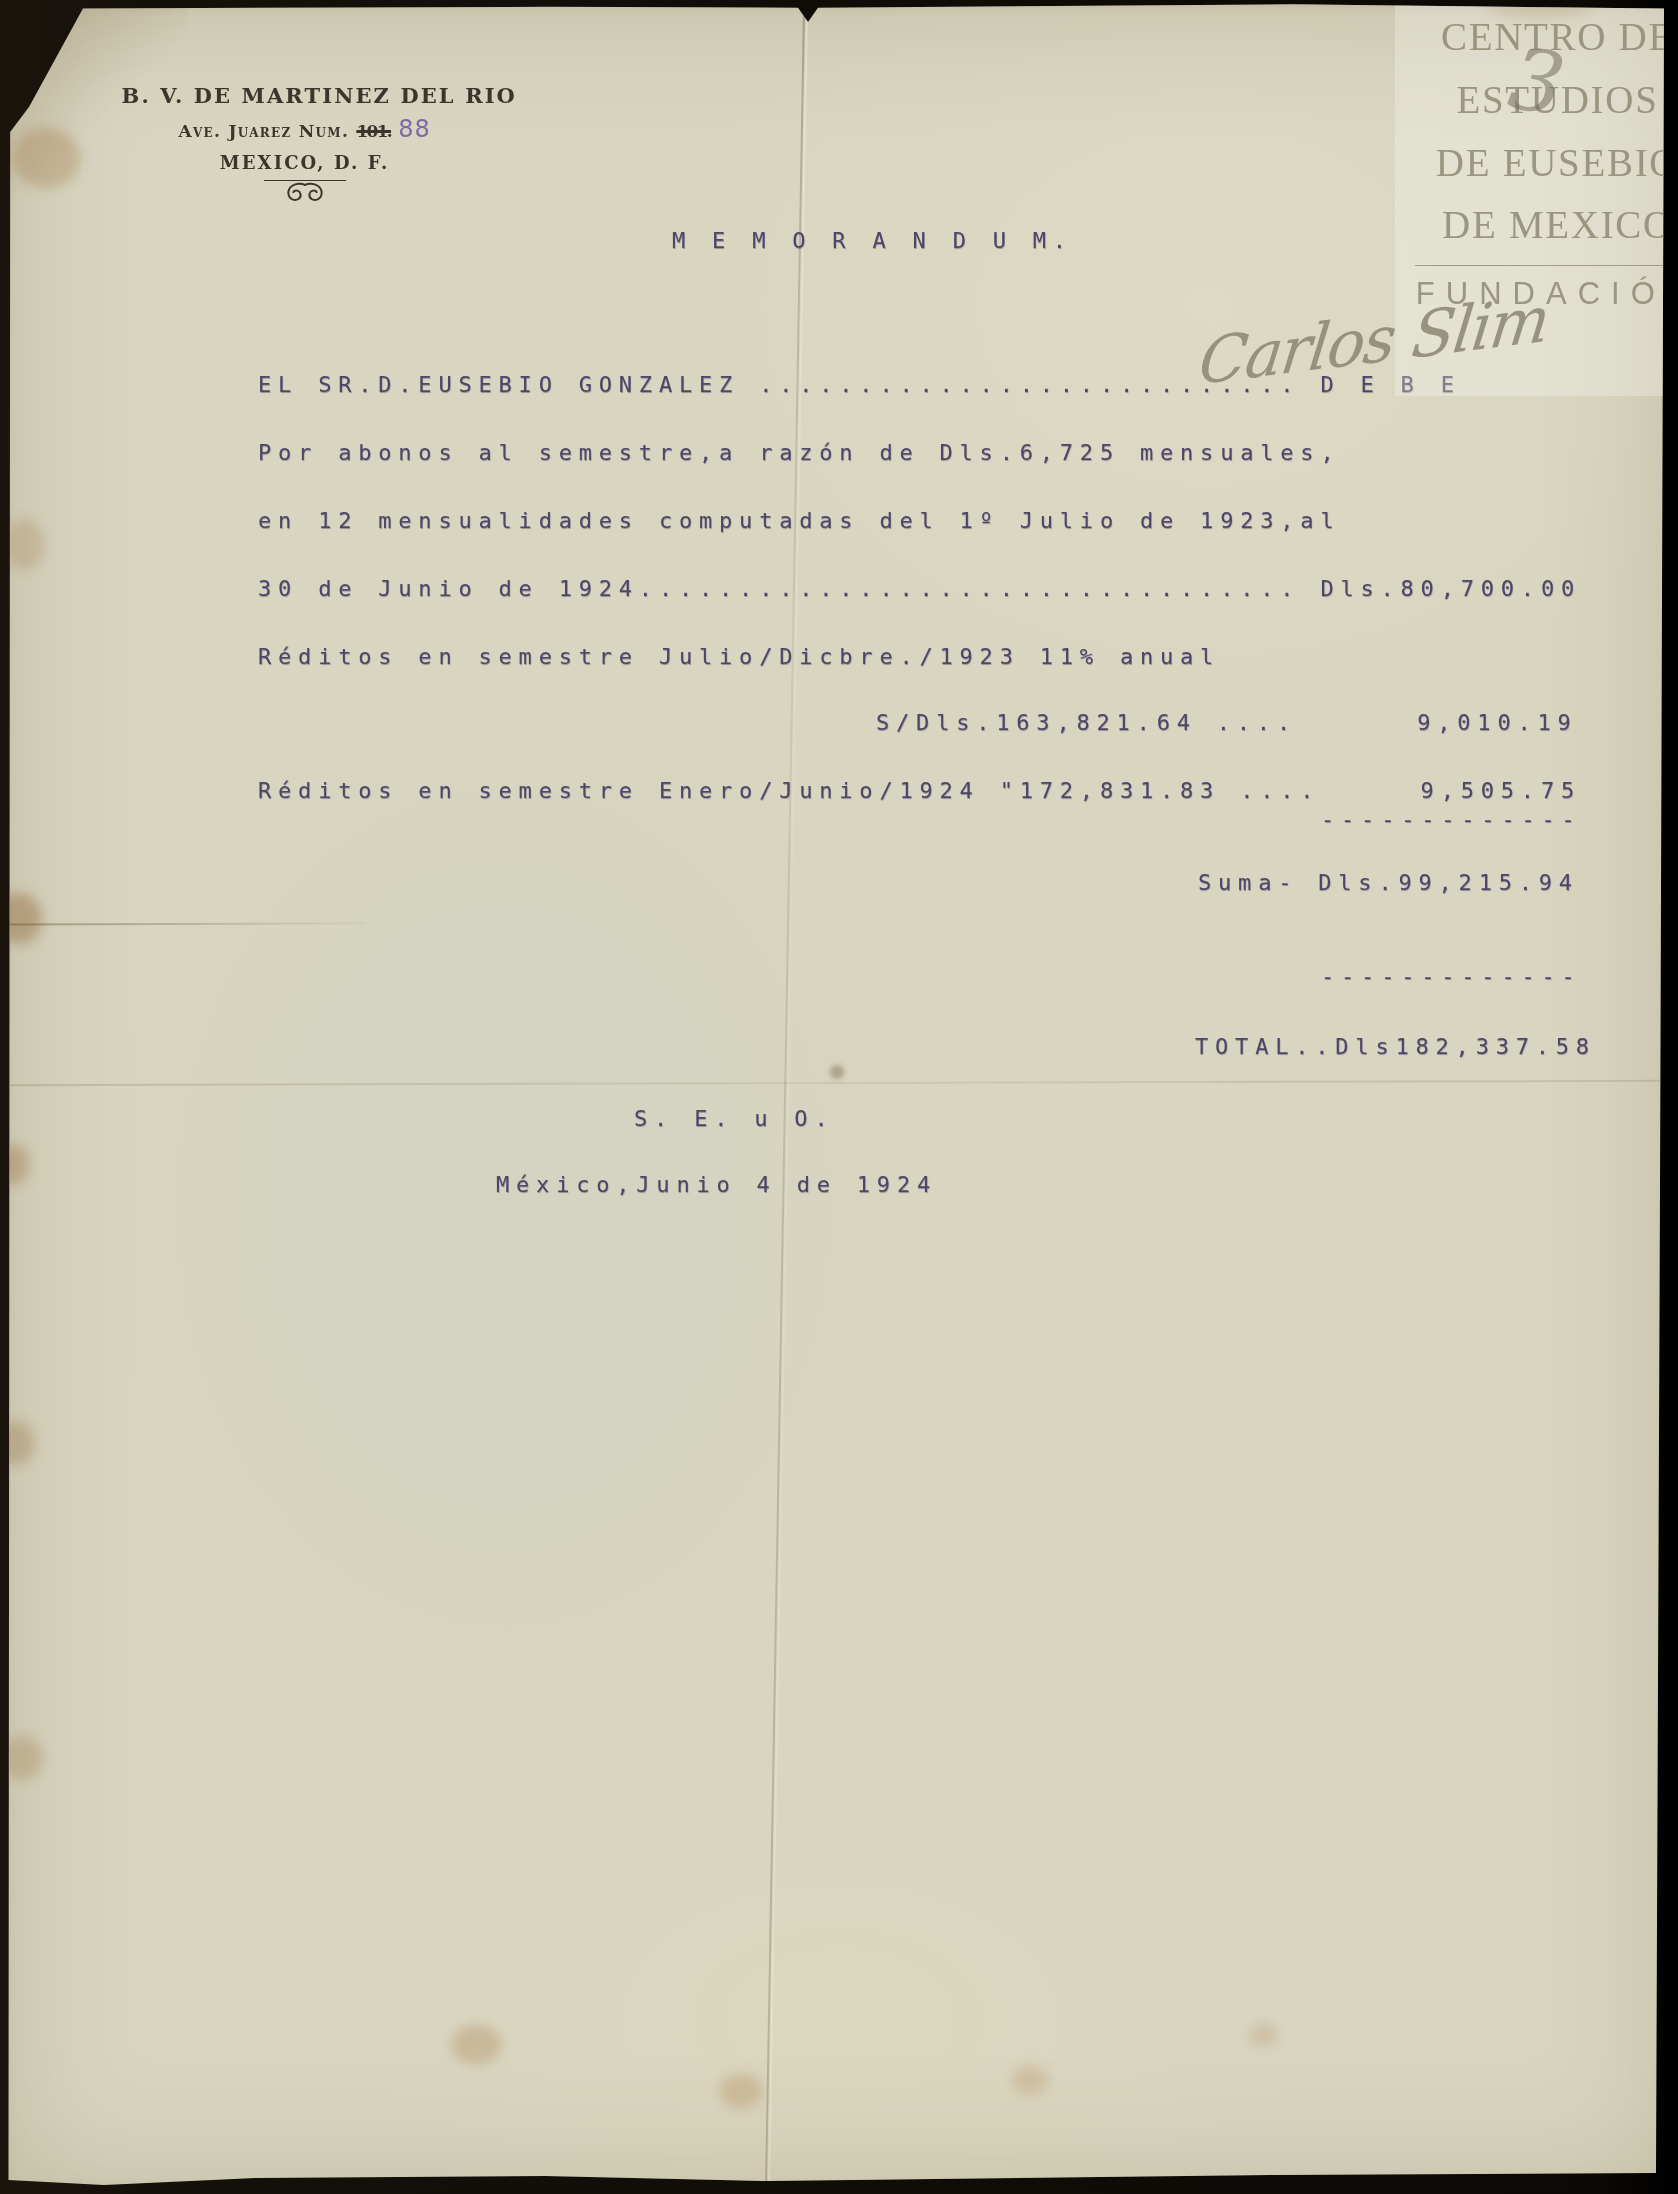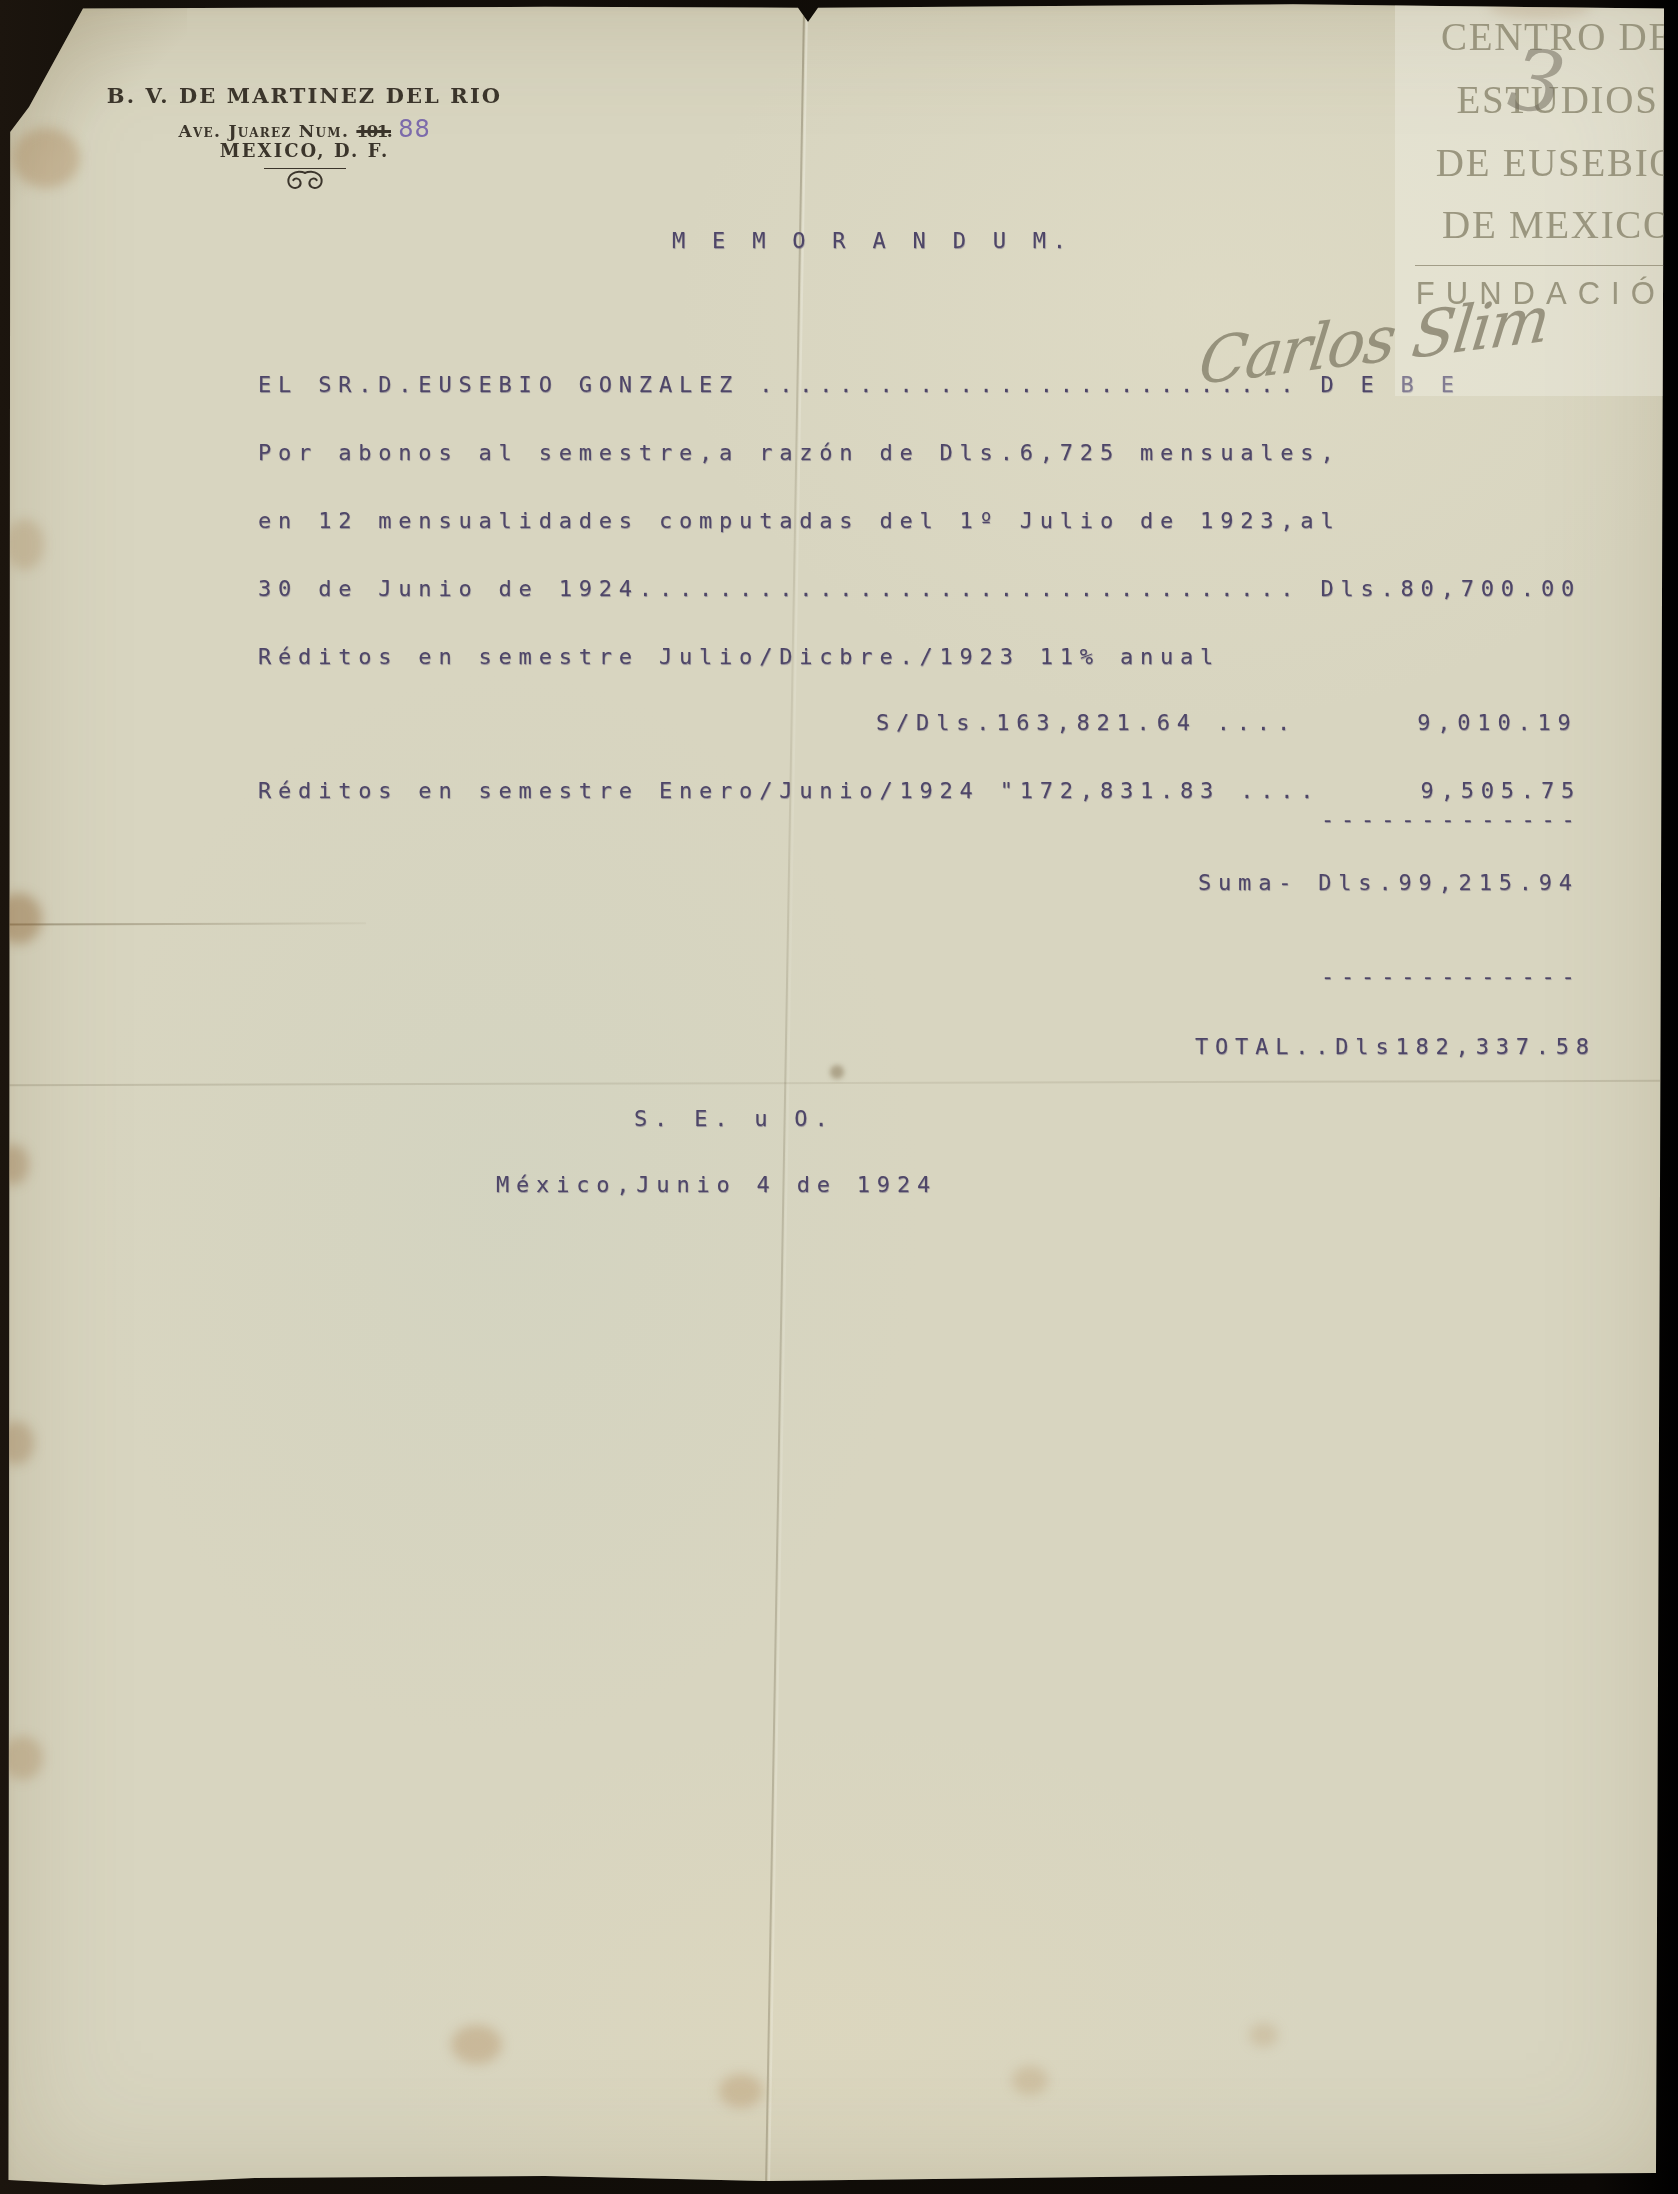--- a/index.html
+++ b/index.html
@@ -72,25 +72,25 @@
   .s8{left:719px;top:2074px;width:44px;height:34px;background:rgba(165,120,65,.28);}
   .s9{left:1012px;top:2066px;width:36px;height:29px;background:rgba(165,120,65,.22);}
   .s10{left:1249px;top:2023px;width:29px;height:24px;background:rgba(165,120,65,.20);}
   .s11{left:830px;top:1065px;width:13.6px;height:13.6px;background:rgba(110,90,55,.40);filter:blur(2.6px);}
   .s12{left:1489px;top:-6.8px;width:102px;height:25.5px;background:rgba(140,100,50,.25);}
   
   .letterhead{
     position:absolute;left:92px;top:85px;width:425px;text-align:center;
     color:#3b352b;font-family:"DejaVu Serif",serif;
   }
-  .lh-name{font-size:21px;font-weight:bold;letter-spacing:2.1px;line-height:1;}
+  .lh-name{font-size:21px;font-weight:bold;letter-spacing:2.1px;line-height:1;text-align:right;}
   .lh-addr{margin-top:11px;font-size:17px;font-weight:bold;font-variant:small-caps;letter-spacing:1.3px;line-height:1;}
   .lh-old-num{text-decoration:line-through;text-decoration-thickness:2.6px;letter-spacing:-1.7px;}
   .lh-new-num{color:#7c6bab;font-size:24px;font-weight:normal;font-family:"DejaVu Sans",sans-serif;letter-spacing:0.9px;}
-  .lh-city{margin-top:1px;font-size:18px;font-weight:bold;letter-spacing:2.1px;line-height:1;}
+  .lh-city{margin-top:13px;font-size:18px;font-weight:bold;letter-spacing:2.1px;line-height:1;}
   .lh-rule{width:82px;border:0;border-top:1.7px solid #3b352b;margin:7.7px auto 0;}
   .lh-ornament{margin-top:0;}
   
   .wm{
     position:absolute;left:1395px;top:0;width:325px;height:396px;
     background:rgba(248,248,242,.30);
     pointer-events:none;
   }
   .wm div{position:absolute;width:100%;text-align:center;color:rgba(150,145,122,.95);}
   .wm-serif{font-family:"Liberation Serif","DejaVu Serif",serif;font-size:39px;letter-spacing:1.7px;}

